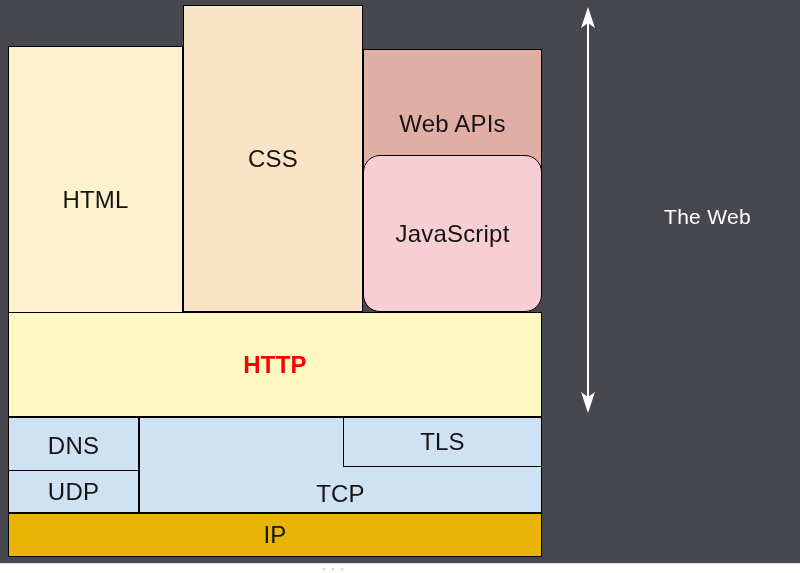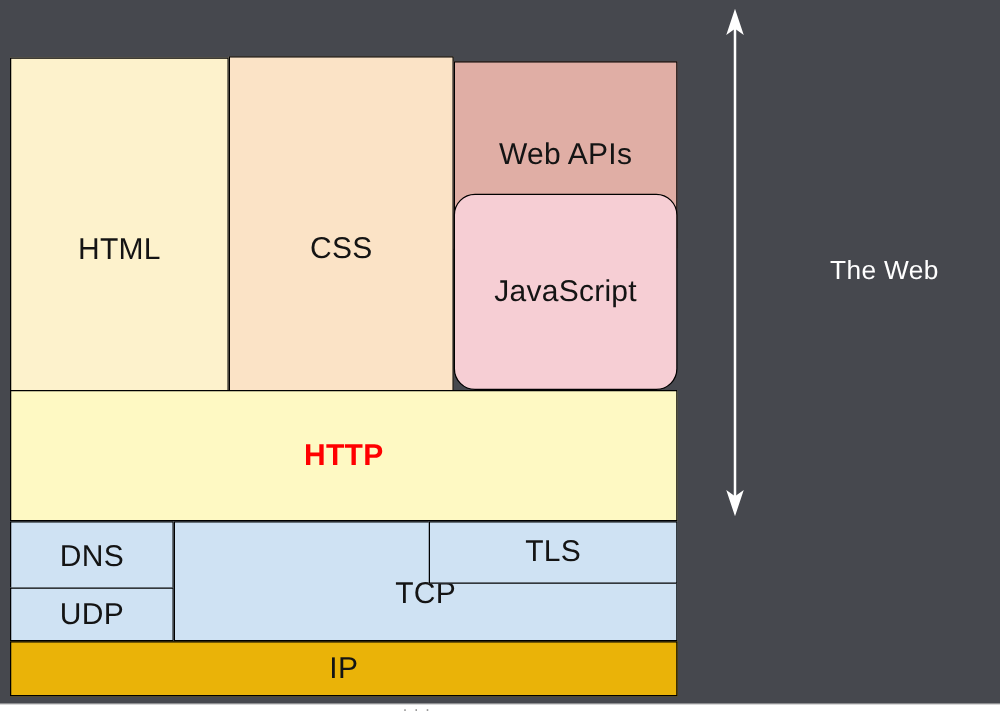--- a/index.html
+++ b/index.html
@@ -15,28 +15,28 @@
     border:1px solid #000;
     display:flex;
     align-items:center;
     justify-content:center;
     font-size:24px;
     color:#141414;
     letter-spacing:0.2px;
   }
   
   .b-html   {left:8px;   top:5px;   width:175px; height:307px;}
-  .b-css    {left:183px; top:5px;   width:180px; height:307px;margin-top:40px;}
+  .b-css    {left:183px; top:5px;   width:180px; height:307px;}
   .b-webapis{left:363px; top:5px;   width:179px; height:150px;}
   .b-js     {left:363px; top:155px; width:179px; height:157px;}
   .b-http   {left:8px;   top:312px; width:534px; height:105px; font-weight:bold;}
   .b-dns    {left:8px;   top:417px; width:131px; height:58px;}
   .b-udp    {left:8px;   top:470px; width:131px; height:43px;text-align:center;}
   .b-tcp    {left:139px; top:417px; width:403px; height:96px;
-             align-items:flex-end; padding-bottom:23px;}
+             align-items:flex-end; padding-bottom:4px;}
   .b-tls    {left:343px; top:417px; width:199px; height:50px; z-index:2;}
   .b-ip     {left:8px;   top:513px; width:534px; height:44px;}
 
   .arrow-wrap{
     position:absolute;
     left:577px; top:6px;
     width:22px; height:408px;
   }
   .the-web{
     position:absolute;

